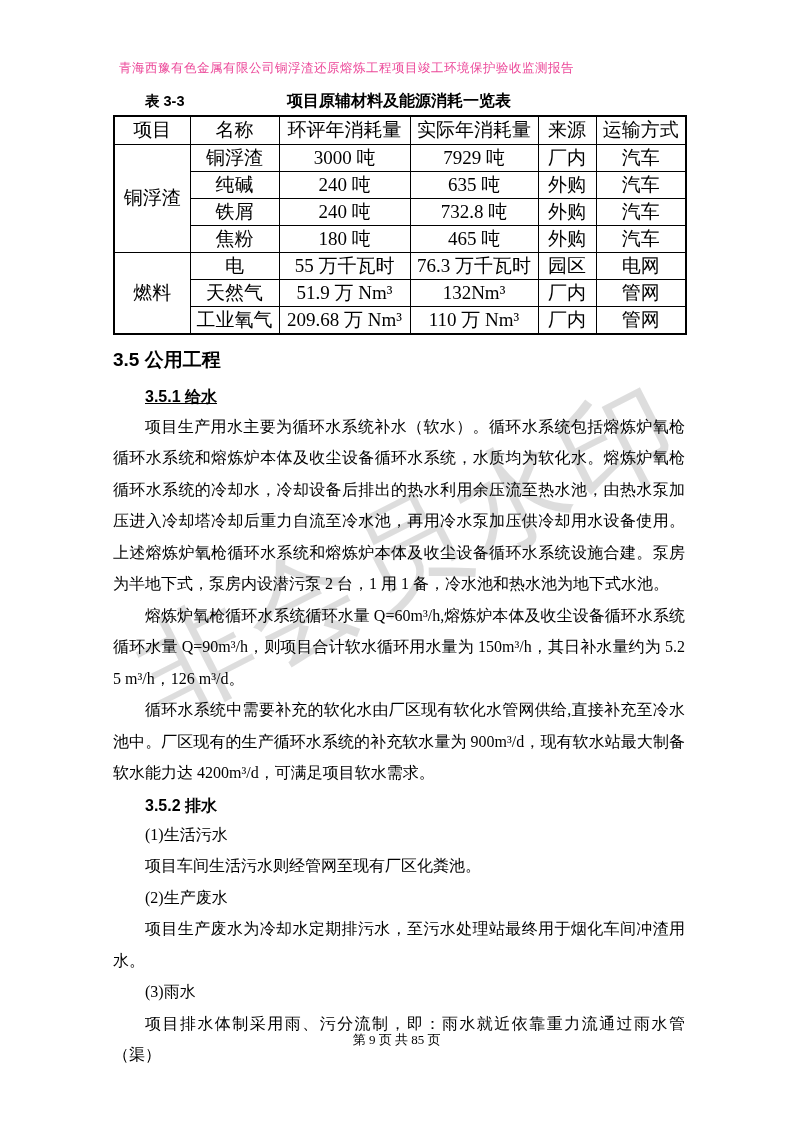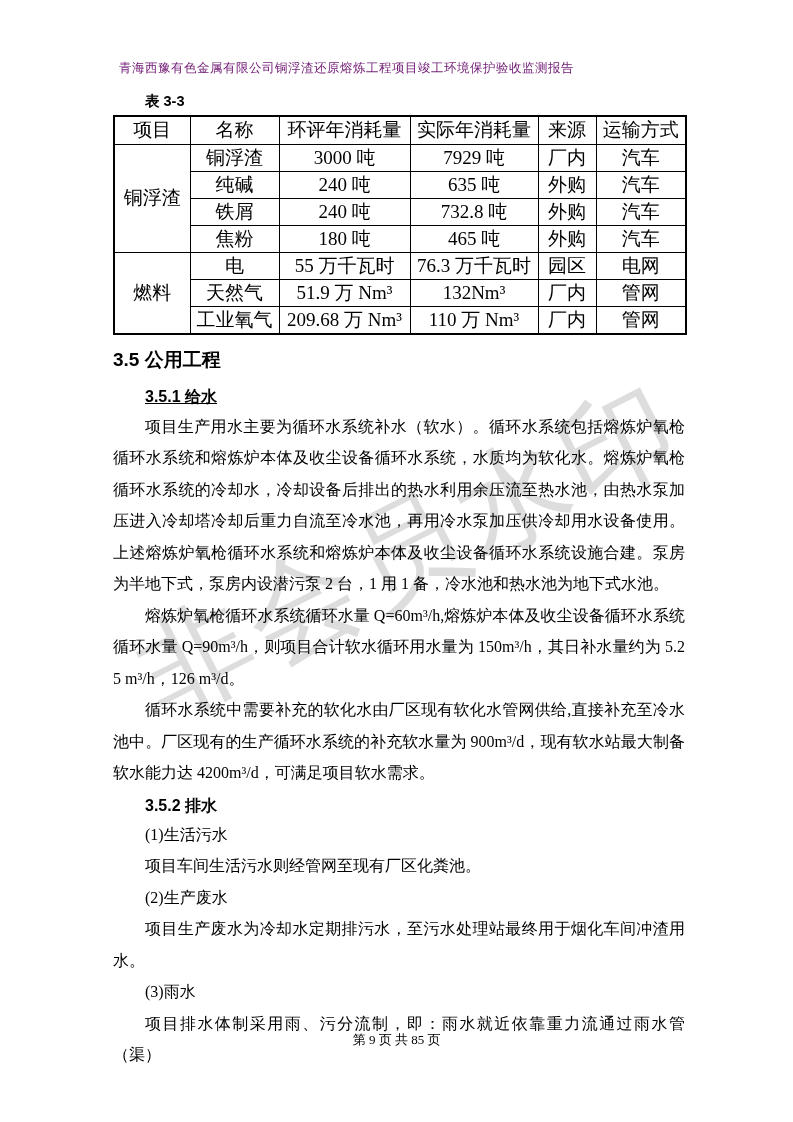--- a/index.html
+++ b/index.html
@@ -7,21 +7,21 @@
     position:relative;
     width:793px;height:1122px;
     background:#ffffff;
     margin:0 auto;
     overflow:hidden;
     font-family:"Liberation Serif","DejaVu Serif",serif;
     color:#000;
   }
   .doc-header{
     position:absolute;left:119px;top:60px;
-    font-size:12.5px;color:#701a75;letter-spacing:0.5px;
+    font-size:12.5px;color:#ec4899;letter-spacing:0.5px;
     white-space:nowrap;
   }
   .watermark{
     position:absolute;left:85px;top:385px;width:650px;height:330px;
     display:flex;align-items:center;justify-content:center;
     transform:rotate(-27deg);
     font-size:112px;letter-spacing:6px;color:#000;opacity:0.13;
     font-family:"Liberation Sans","DejaVu Sans",sans-serif;
     white-space:nowrap;z-index:0;pointer-events:none;
   }
@@ -89,20 +89,21 @@
 <div class="page">
 
   <div class="watermark">非会员水印</div>
 
   <div class="doc-header">青海西豫有色金属有限公司铜浮渣还原熔炼工程项目竣工环境保护验收监测报告</div>
 
   <div class="content">
 
     <div class="table-title-row">
       <span class="table-label">表 3-3</span>
+      <span class="table-title">项目原辅材料及能源消耗一览表</span>
     </div>
 
     <table class="consume">
       <colgroup>
         <col class="c-item">
           <col class="c-name">
           <col class="c-eia">
           <col class="c-act">
           <col class="c-src">
           <col class="c-trans">

